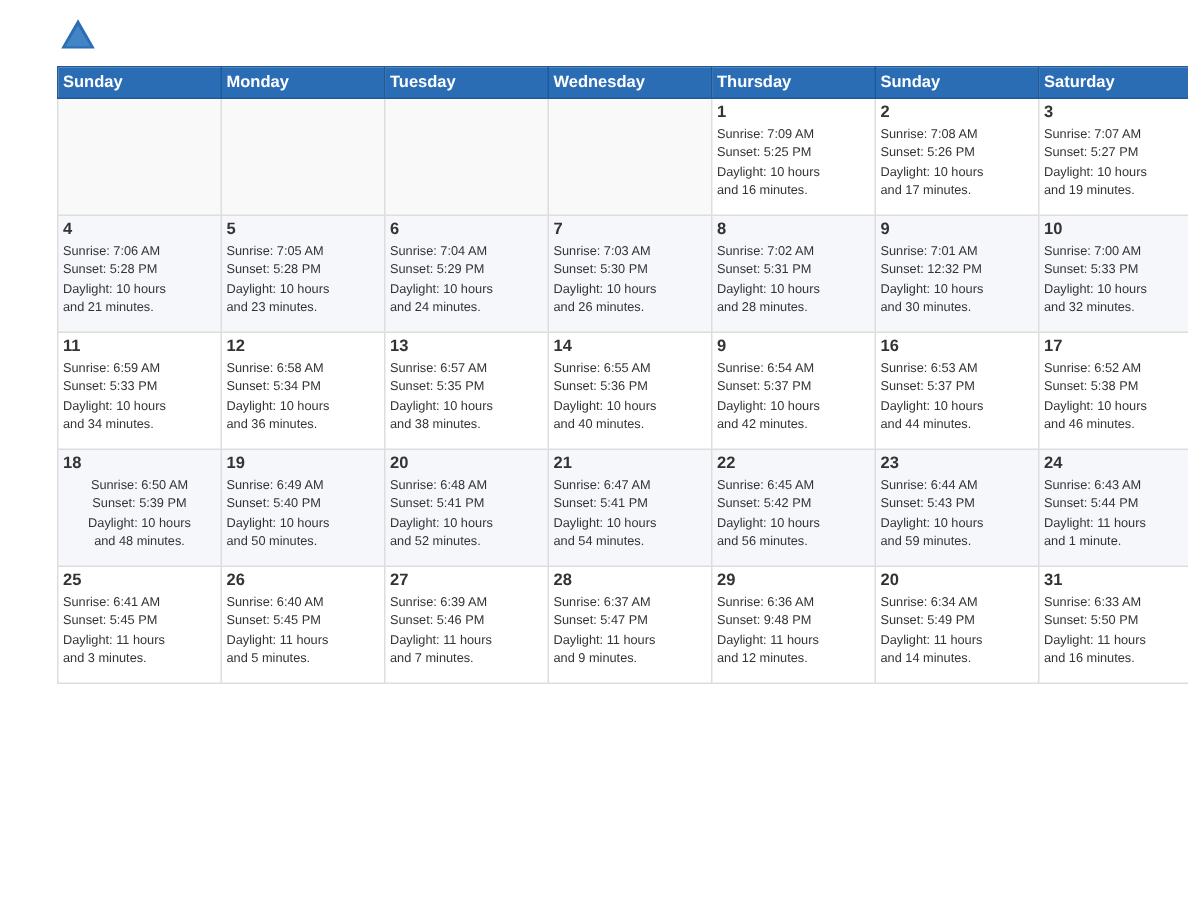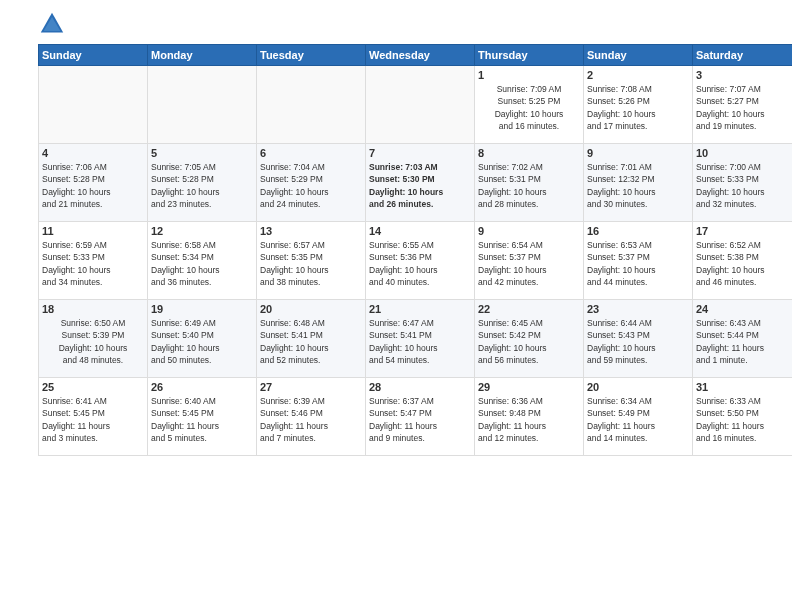--- a/index.html
+++ b/index.html
@@ -139,21 +139,21 @@
         </tr>
     </thead>
     <tbody id="calendar-body">
     <tr>
           <td class="empty-cell"></td>
           <td class="empty-cell"></td>
           <td class="empty-cell"></td>
           <td class="empty-cell"></td>
           <td>
             <span class="day-number">1</span>
-            <div class="day-info" style="white-space: pre-line; text-align: center;">Sunrise: 7:09 AM
+            <div class="day-info" style="white-space: pre-line;">Sunrise: 7:09 AM
 Sunset: 5:25 PM
 Daylight: 10 hours
 and 16 minutes.</div>
           </td>
           <td>
             <span class="day-number">2</span>
             <div class="day-info" style="white-space: pre-line;">Sunrise: 7:08 AM
 Sunset: 5:26 PM
 Daylight: 10 hours
 and 17 minutes.</div>
@@ -183,21 +183,21 @@
           </td>
           <td>
             <span class="day-number">6</span>
             <div class="day-info" style="white-space: pre-line;">Sunrise: 7:04 AM
 Sunset: 5:29 PM
 Daylight: 10 hours
 and 24 minutes.</div>
           </td>
           <td>
             <span class="day-number">7</span>
-            <div class="day-info" style="white-space: pre-line; font-weight: bold;">Sunrise: 7:03 AM
+            <div class="day-info" style="white-space: pre-line;">Sunrise: 7:03 AM
 Sunset: 5:30 PM
 Daylight: 10 hours
 and 26 minutes.</div>
           </td>
           <td>
             <span class="day-number">8</span>
             <div class="day-info" style="white-space: pre-line;">Sunrise: 7:02 AM
 Sunset: 5:31 PM
 Daylight: 10 hours
 and 28 minutes.</div>

